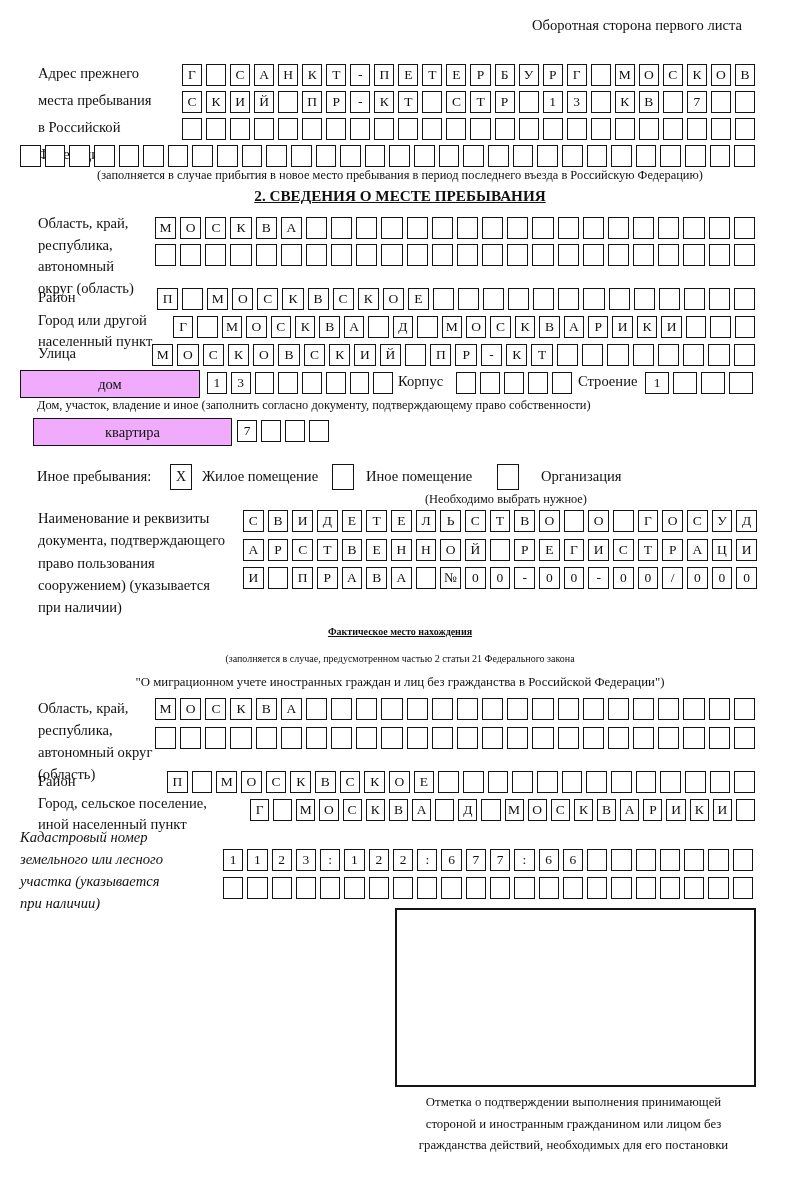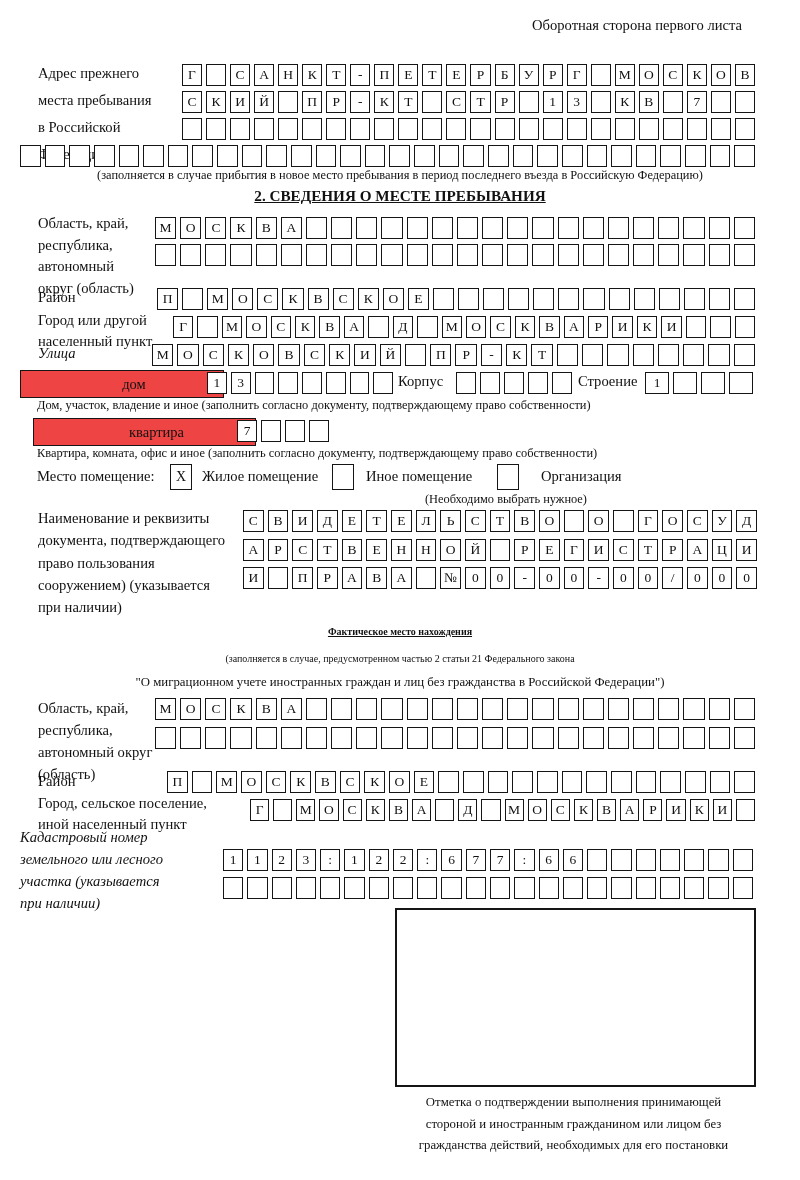--- a/index.html
+++ b/index.html
@@ -8,21 +8,21 @@
   .abs{position:absolute;}
   .lbl{font-size:14.6px;line-height:1.0;white-space:nowrap;}
   .lbl div{margin:0;}
   .cap{font-size:12.4px;white-space:nowrap;}
   .center{text-align:center;width:800px;left:0;}
   .bold{font-weight:bold;text-decoration:underline;}
   .cellrow{position:absolute;display:grid;gap:4px;height:22px;}
   .cell{border:1.5px solid #151515;display:flex;align-items:center;justify-content:center;
         font-size:13.5px;background:#fff;overflow:hidden;}
   .widebox{border:1.5px solid #151515;display:flex;align-items:center;justify-content:center;
-        font-size:14.5px;background:#ef4444;padding-left:24px;}
+        font-size:14.5px;background:#f0abfc;}
   .cbox{border:1.5px solid #151515;width:20px;height:24px;display:flex;align-items:center;
         justify-content:center;font-size:14px;background:#fff;}
   .stamp{border:2px solid #151515;background:#fff;}
 </style>
 </head>
 <body>
 
 <div id="page">
 
   <div class="abs lbl" style="right:58px;top:18px;">Оборотная сторона первого листа</div>
@@ -258,21 +258,21 @@
       <div class="cell">А</div>
       <div class="cell">Р</div>
       <div class="cell">И</div>
       <div class="cell">К</div>
       <div class="cell">И</div>
       <div class="cell"></div>
       <div class="cell"></div>
       <div class="cell"></div>
     </div>
 
-  <div class="abs lbl" style="left:38px;top:346px;font-style:italic;">Улица</div>
+  <div class="abs lbl" style="left:38px;top:346px;">Улица</div>
   <div class="cellrow" style="left: 152px; top: 344px; width: 603px; grid-template-columns: repeat(24, 1fr);">
       <div class="cell">М</div>
       <div class="cell">О</div>
       <div class="cell">С</div>
       <div class="cell">К</div>
       <div class="cell">О</div>
       <div class="cell">В</div>
       <div class="cell">С</div>
       <div class="cell">К</div>
       <div class="cell">И</div>
@@ -321,23 +321,22 @@
     </div>
   <div class="abs cap" style="left:37px;top:398px;">Дом, участок, владение и иное (заполнить согласно документу, подтверждающему право собственности)</div>
 
   <div class="abs widebox" style="left:33px;top:418px;width:197px;height:26px;">квартира</div>
   <div class="cellrow" style="left: 237px; top: 420px; width: 92px; grid-template-columns: repeat(4, 1fr);">
       <div class="cell">7</div>
       <div class="cell"></div>
       <div class="cell"></div>
       <div class="cell"></div>
     </div>
-  <div class="abs cap" style="left:37px;top:446px;">Квартира, комната, офис и иное (заполнить согласно документу, подтверждающему право собственности)</div>
-
-  <div class="abs lbl" style="left:37px;top:469px;">Место помещение:</div>
+
+  <div class="abs lbl" style="left:37px;top:469px;">Иное пребывания:</div>
   <div class="abs cbox" style="left:170px;top:464px;">X</div>
   <div class="abs lbl" style="left:202px;top:469px;">Жилое помещение</div>
   <div class="abs cbox" style="left:332px;top:464px;"></div>
   <div class="abs lbl" style="left:366px;top:469px;">Иное помещение</div>
   <div class="abs cbox" style="left:497px;top:464px;"></div>
   <div class="abs lbl" style="left:541px;top:469px;">Организация</div>
   <div class="abs cap" style="left:37px;top:492px;width:550px;text-align:right;">(Необходимо выбрать нужное)</div>
 
   <div class="abs lbl" style="left:38px;top:507px;line-height:22.3px;">
     <div>Наименование и реквизиты</div>

